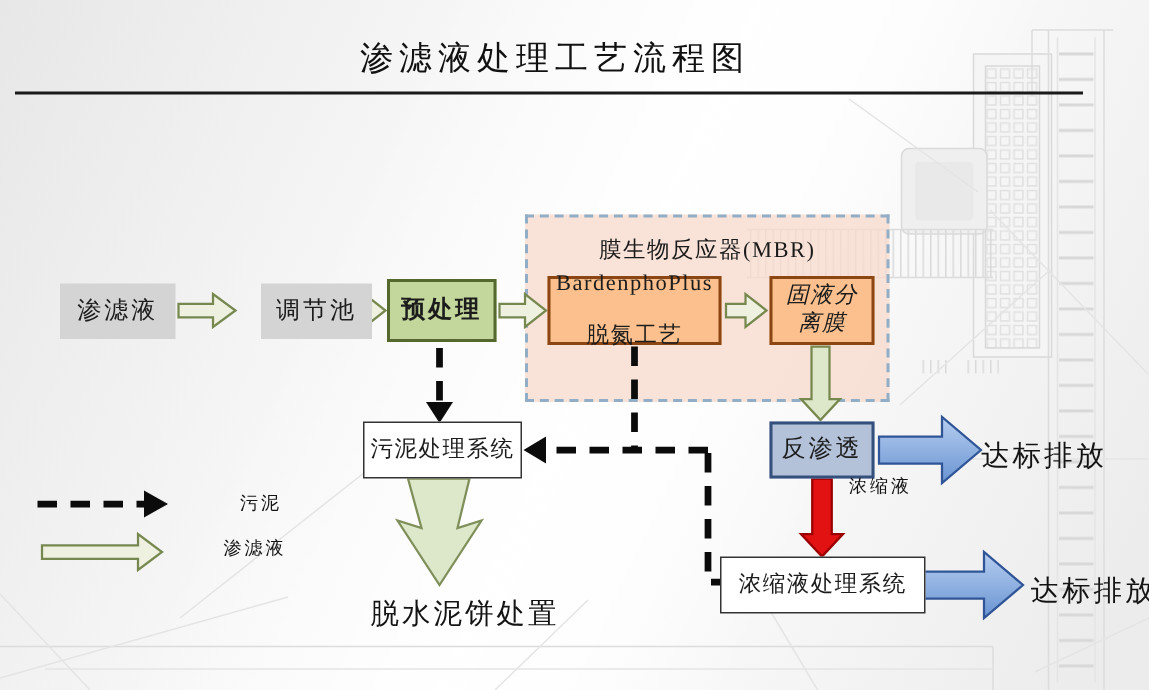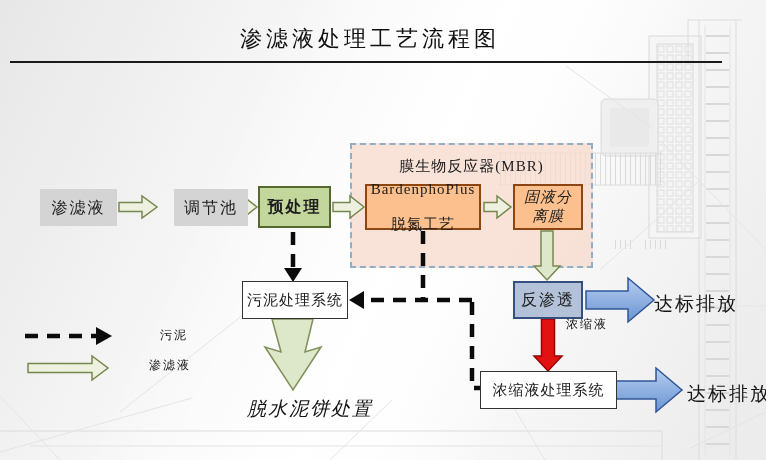--- a/index.html
+++ b/index.html
@@ -147,17 +147,17 @@
     <span>离膜</span>
   </div>
 
   <div class="box blue" style="left:513px;top:281px;width:70px;height:38px;">反渗透</div>
   <div class="box white" style="left:242px;top:281px;width:106px;height:38px;">污泥处理系统</div>
   <div class="box white" style="left:480px;top:371px;width:137px;height:38px;">浓缩液处理系统</div>
 
   <div class="lbl" style="left:654px;top:291px;">达标排放</div>
   <div class="lbl" style="left:687px;top:381px;">达标排放</div>
   <div class="lbl small" style="left:566px;top:316px;">浓缩液</div>
-  <div class="lbl" style="left:247px;top:396px;font-style:italic;">脱水泥饼处置</div>
+  <div class="lbl" style="left:247px;top:396px;">脱水泥饼处置</div>
   <div class="lbl small" style="left:160px;top:327px;">污泥</div>
   <div class="lbl small" style="left:149px;top:357px;">渗滤液</div>
 
 </div>
 
 </body></html>

